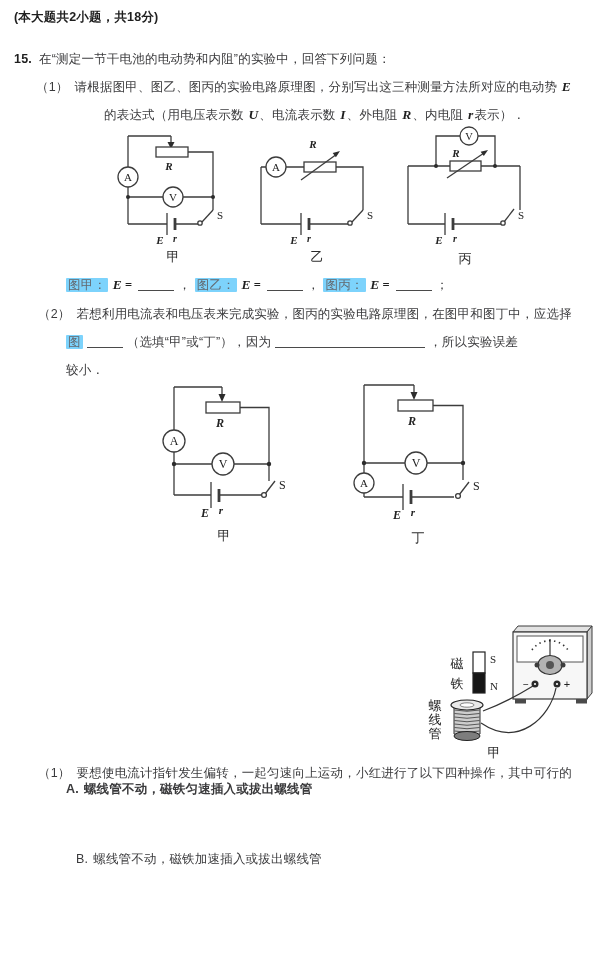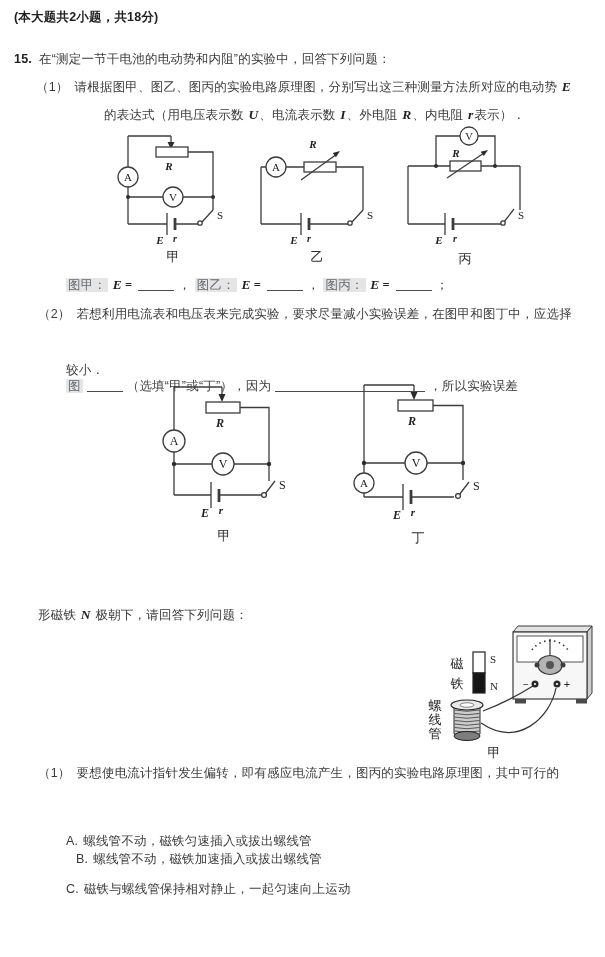--- a/index.html
+++ b/index.html
@@ -3,21 +3,21 @@
 <meta charset="utf-8">
 <style>
   html,body{margin:0;padding:0;background:#fff;}
   #page{position:relative;width:605px;height:957px;background:#ffffff;overflow:hidden;
         font-family:"Liberation Sans",sans-serif;color:#3a3a3c;}
   .t{position:absolute;white-space:nowrap;font-size:12.5px;line-height:18px;color:#3a3a3c;letter-spacing:.2px;}
   .qnum{font-weight:bold;color:#1f1f1f;margin-right:7px;}
   .pnum{margin-right:6px;}
   .var{font-family:"Liberation Serif",serif;font-style:italic;font-weight:bold;font-size:13.5px;color:#1f1f1f;padding:0 1px;}
   .eq{font-family:"Liberation Serif",serif;font-weight:bold;color:#1f1f1f;padding:0 2px;}
-  .tok{background:#e5e5e5;color:#63676d;padding:0 2px;border-radius:1px;}
+  .tok{background:#7dd3fc;color:#63676d;padding:0 2px;border-radius:1px;}
   .bl{display:inline-block;width:36px;height:12px;border-bottom:1.3px solid #4a4a4a;margin:0 4px;vertical-align:-2px;}
   .bl-long{width:150px;}
   .optlabel{margin-right:5px;}
   svg{position:absolute;overflow:visible;}
   svg text{font-family:"Liberation Sans",sans-serif;fill:#222;}
   .sv{font-family:"Liberation Serif",serif;font-style:italic;font-weight:bold;}
   .sm{font-family:"Liberation Serif",serif;}
   .cap{font-size:13px;fill:#2c2c2c;}
   .wire{stroke:#3c3c3c;stroke-width:1.3;fill:none;}
   .thick{stroke:#3c3c3c;stroke-width:2.8;fill:none;}
@@ -127,23 +127,23 @@
   <div class="t" style="left:66px;top:276px;">
     <span class="tok">图甲：</span>
     <span class="var">E</span><span class="eq">=</span><span class="bl"></span><span>，</span>
     <span class="tok">图乙：</span>
     <span class="var">E</span><span class="eq">=</span><span class="bl"></span><span>，</span>
     <span class="tok">图丙：</span>
     <span class="var">E</span><span class="eq">=</span><span class="bl"></span><span>；</span>
   </div>
 
   <div class="t" style="left:38px;top:305px;">
-    <span class="pnum">（2）</span><span>若想利用电流表和电压表来完成实验，要求尽量减小实验误差，在图甲和图丁中，应选择</span>
-  </div>
-  <div class="t" style="left:66px;top:333px;margin-top:44px;">
+    <span class="pnum">（2）</span><span>若想利用电流表和电压表来完成实验，图丙的实验电路原理图，在图甲和图丁中，应选择</span>
+  </div>
+  <div class="t" style="left:66px;top:333px;">
     <span class="tok">图</span><span class="bl"></span><span>（选填“甲”或“丁”），因为</span><span class="bl bl-long"></span><span>，所以实验误差</span>
   </div>
   <div class="t" style="left:66px;top:361px;">较小．</div>
 
   <svg style="left:160px;top:378px;" width="140" height="168" viewBox="0 0 140 168">
     <g>
       <path class="wire" d="M14,9 H62 M62,9 V16"></path>
       <path class="wire" d="M80,29.5 H109 V103"></path>
       <path class="wire" d="M14,9 V52 M14,74 V117"></path>
       <path class="wire" d="M14,86 H52 M74,86 H109"></path>
@@ -188,25 +188,20 @@
     <path class="wire" d="M109,117 L119,104"></path>
     <circle class="comp" cx="108" cy="118" r="2.4"></circle>
     <text class="sm" x="123" y="112" font-size="12">S</text>
     <path class="wire" d="M53,106 V132"></path>
     <path class="thick" d="M61,112 V126"></path>
     <text class="sv" x="47" y="141" font-size="12" text-anchor="middle">E</text>
     <text class="sv" x="63" y="138" font-size="11" text-anchor="middle">r</text>
     <text class="cap" x="68" y="164" text-anchor="middle">丁</text>
   </svg>
 
-  <div class="t" style="left:38px;top:606px;">
-    <span>形磁铁</span>
-    <span class="var">N</span>
-    <span>极朝下，请回答下列问题：</span>
-  </div>
 
   <svg style="left:420px;top:618px;" width="185" height="142" viewBox="0 0 185 142">
 
     <g>
       <polygon points="93,14 98,8 172,8 167,14" fill="#e2e2e2" stroke="#3c3c3c" stroke-width="1"></polygon>
       <polygon points="167,81 172,75 172,8 167,14" fill="#cfcfcf" stroke="#3c3c3c" stroke-width="1"></polygon>
       <rect x="93" y="14" width="74" height="67" fill="#f7f7f7" stroke="#3c3c3c" stroke-width="1.2"></rect>
       <rect x="97" y="18" width="66" height="26" fill="#ffffff" stroke="#555" stroke-width="1"></rect>
       <path d="M112,32 A22,22 0 0 1 148,32" fill="none" stroke="#333" stroke-width="1.6" stroke-dasharray="1.5,3.5"></path>
       <line x1="130" y1="43" x2="130" y2="21" stroke="#111" stroke-width="1"></line>
@@ -243,26 +238,23 @@
       <text x="15" y="106" font-size="13" text-anchor="middle">线</text>
       <text x="15" y="120" font-size="13" text-anchor="middle">管</text>
     </g>
 
     <path d="M63,93 C82,86 100,76 113,68" fill="none" stroke="#333" stroke-width="1.2"></path>
     <path d="M61,105 C98,130 130,100 136,70" fill="none" stroke="#333" stroke-width="1.2"></path>
     <text class="cap" x="74" y="139" text-anchor="middle">甲</text>
   </svg>
 
   <div class="t" style="left:38px;top:764px;">
-    <span class="pnum">（1）</span><span>要想使电流计指针发生偏转，即有感应电流产生，图丙的实验电路原理图，其中可行的</span>
-  </div>
-
-  <div class="t" style="left:66px;top:832px;">
+    <span class="pnum">（1）</span><span>要想使电流计指针发生偏转，一起匀速向上运动，小红进行了以下四种操作，其中可行的</span>
+  </div>
+
+  <div class="t" style="left:66px;top:780px;font-weight:bold;">
     <span class="optlabel">A.</span><span>螺线管不动，磁铁匀速插入或拔出螺线管</span>
   </div>
   <div class="t" style="left:76px;top:850px;">
     <span class="optlabel">B.</span><span>螺线管不动，磁铁加速插入或拔出螺线管</span>
   </div>
-  <div class="t" style="left:66px;top:880px;">
-    <span class="optlabel">C.</span><span>磁铁与螺线管保持相对静止，一起匀速向上运动</span>
-  </div>
 
 </div>
 
 </body></html>

